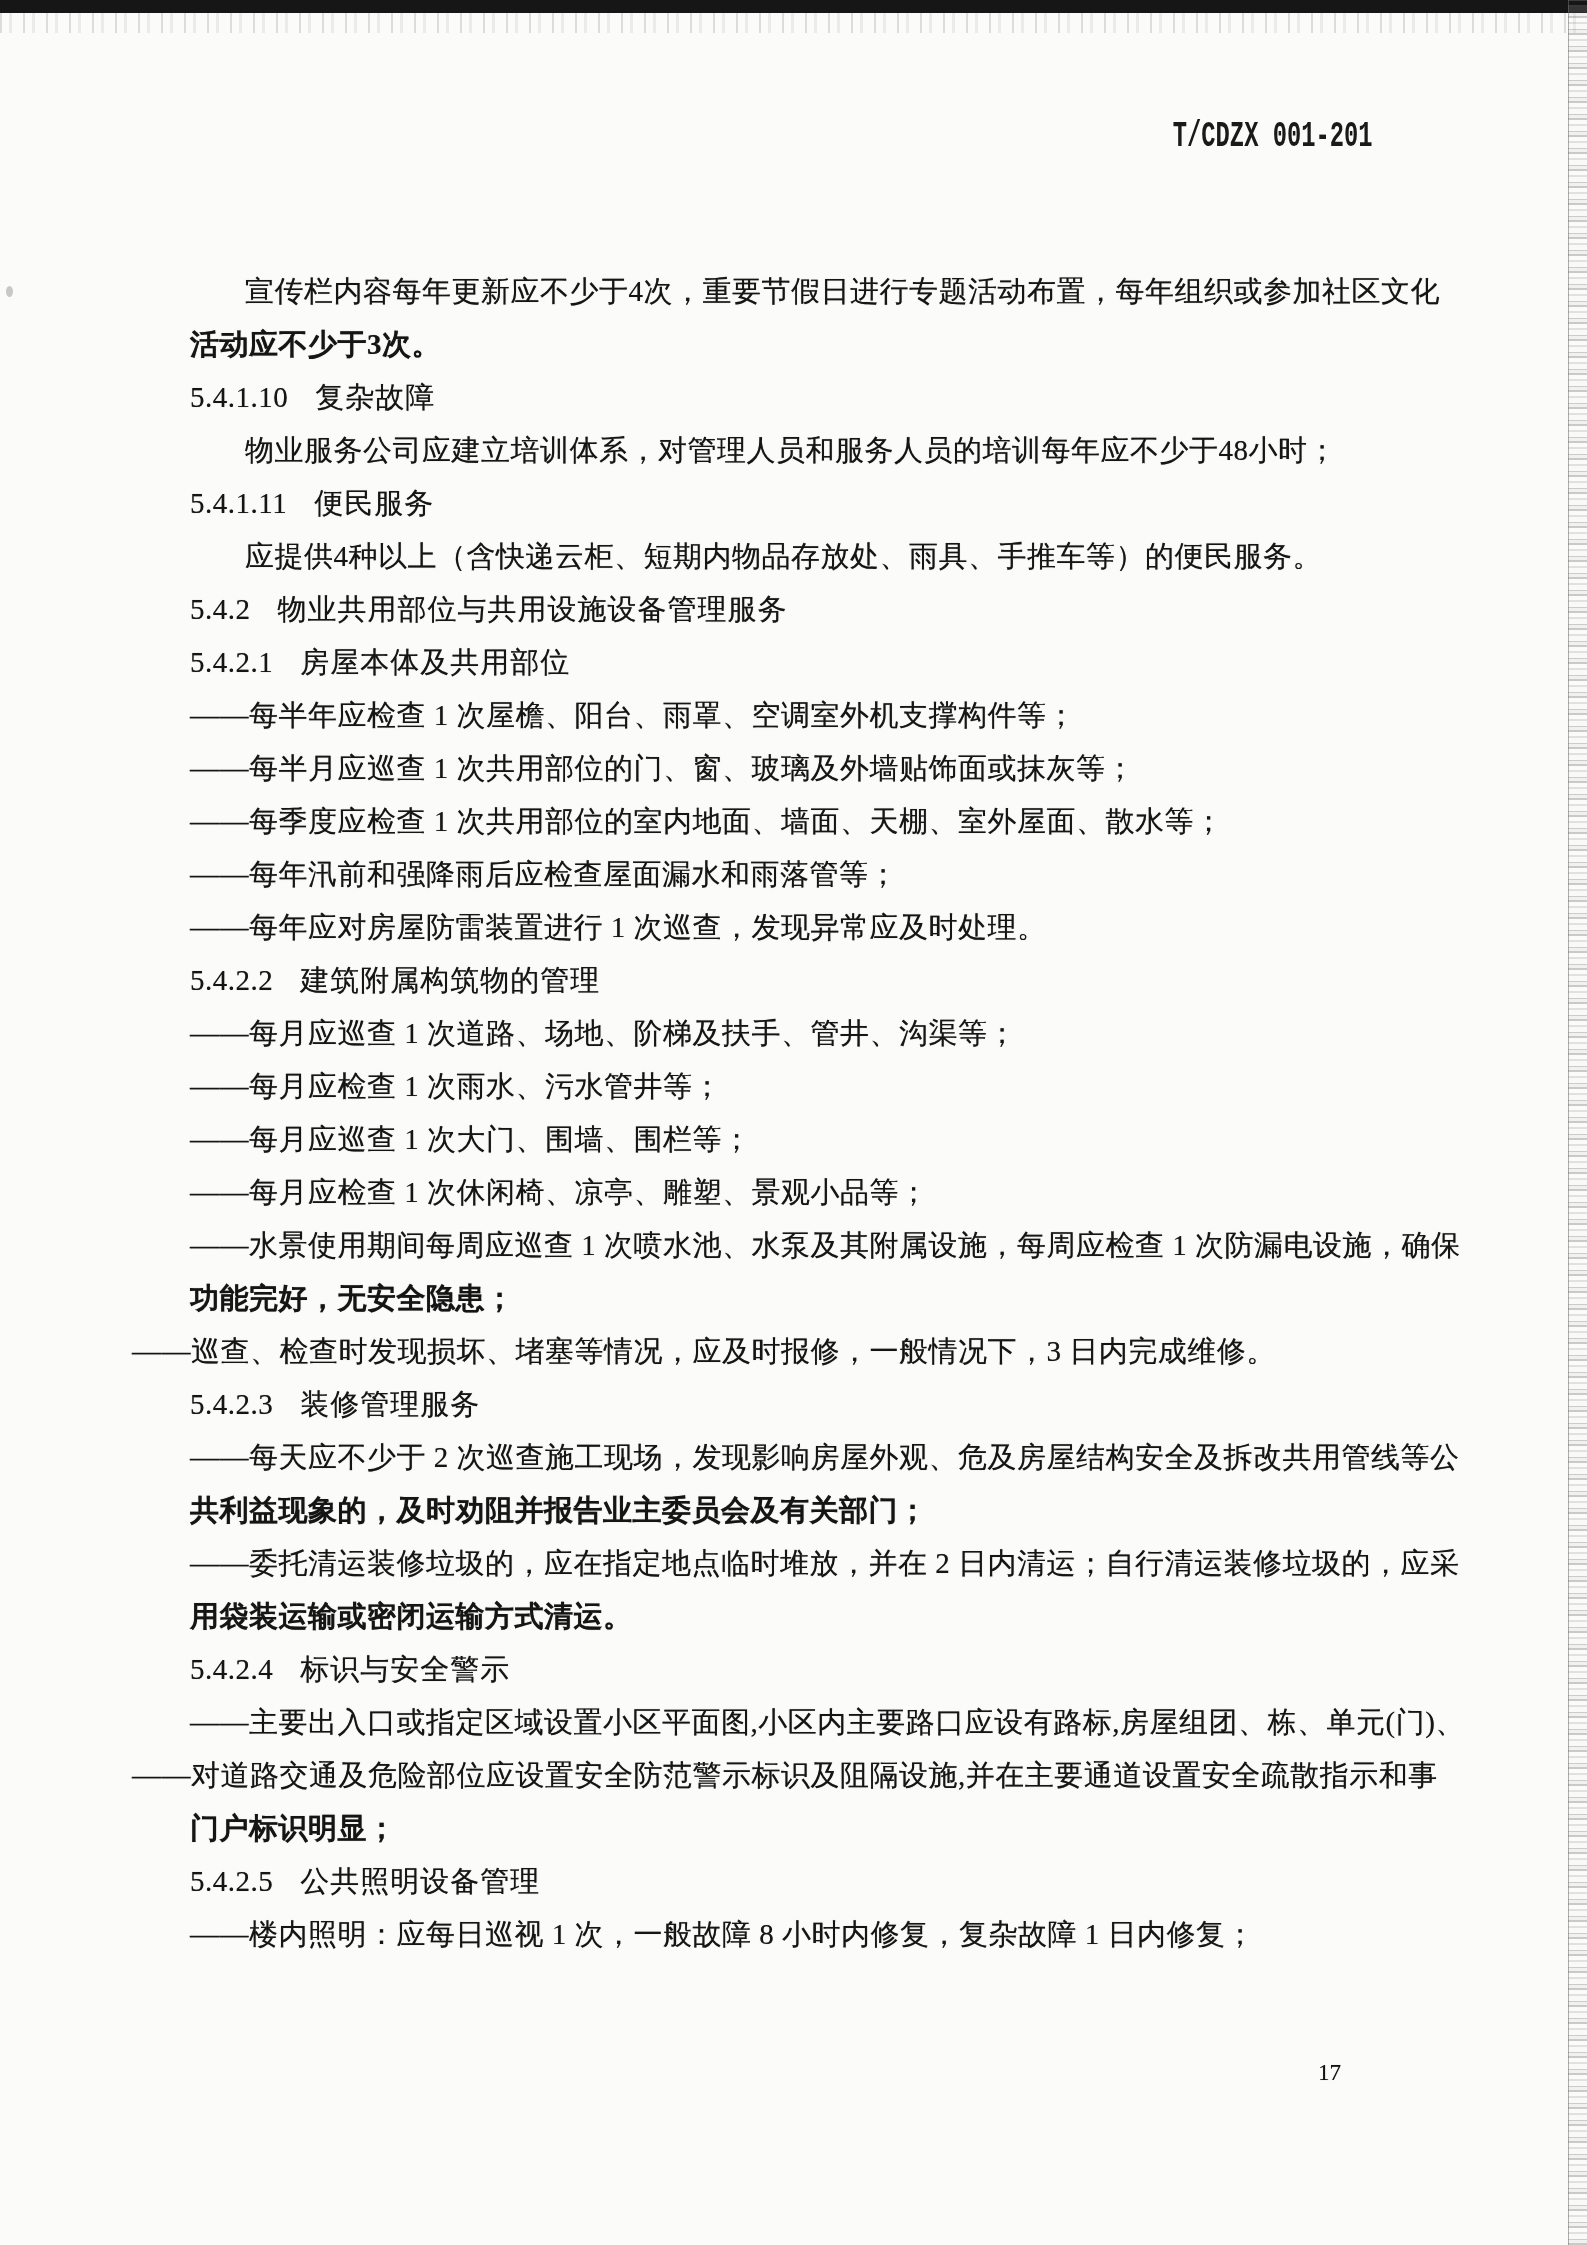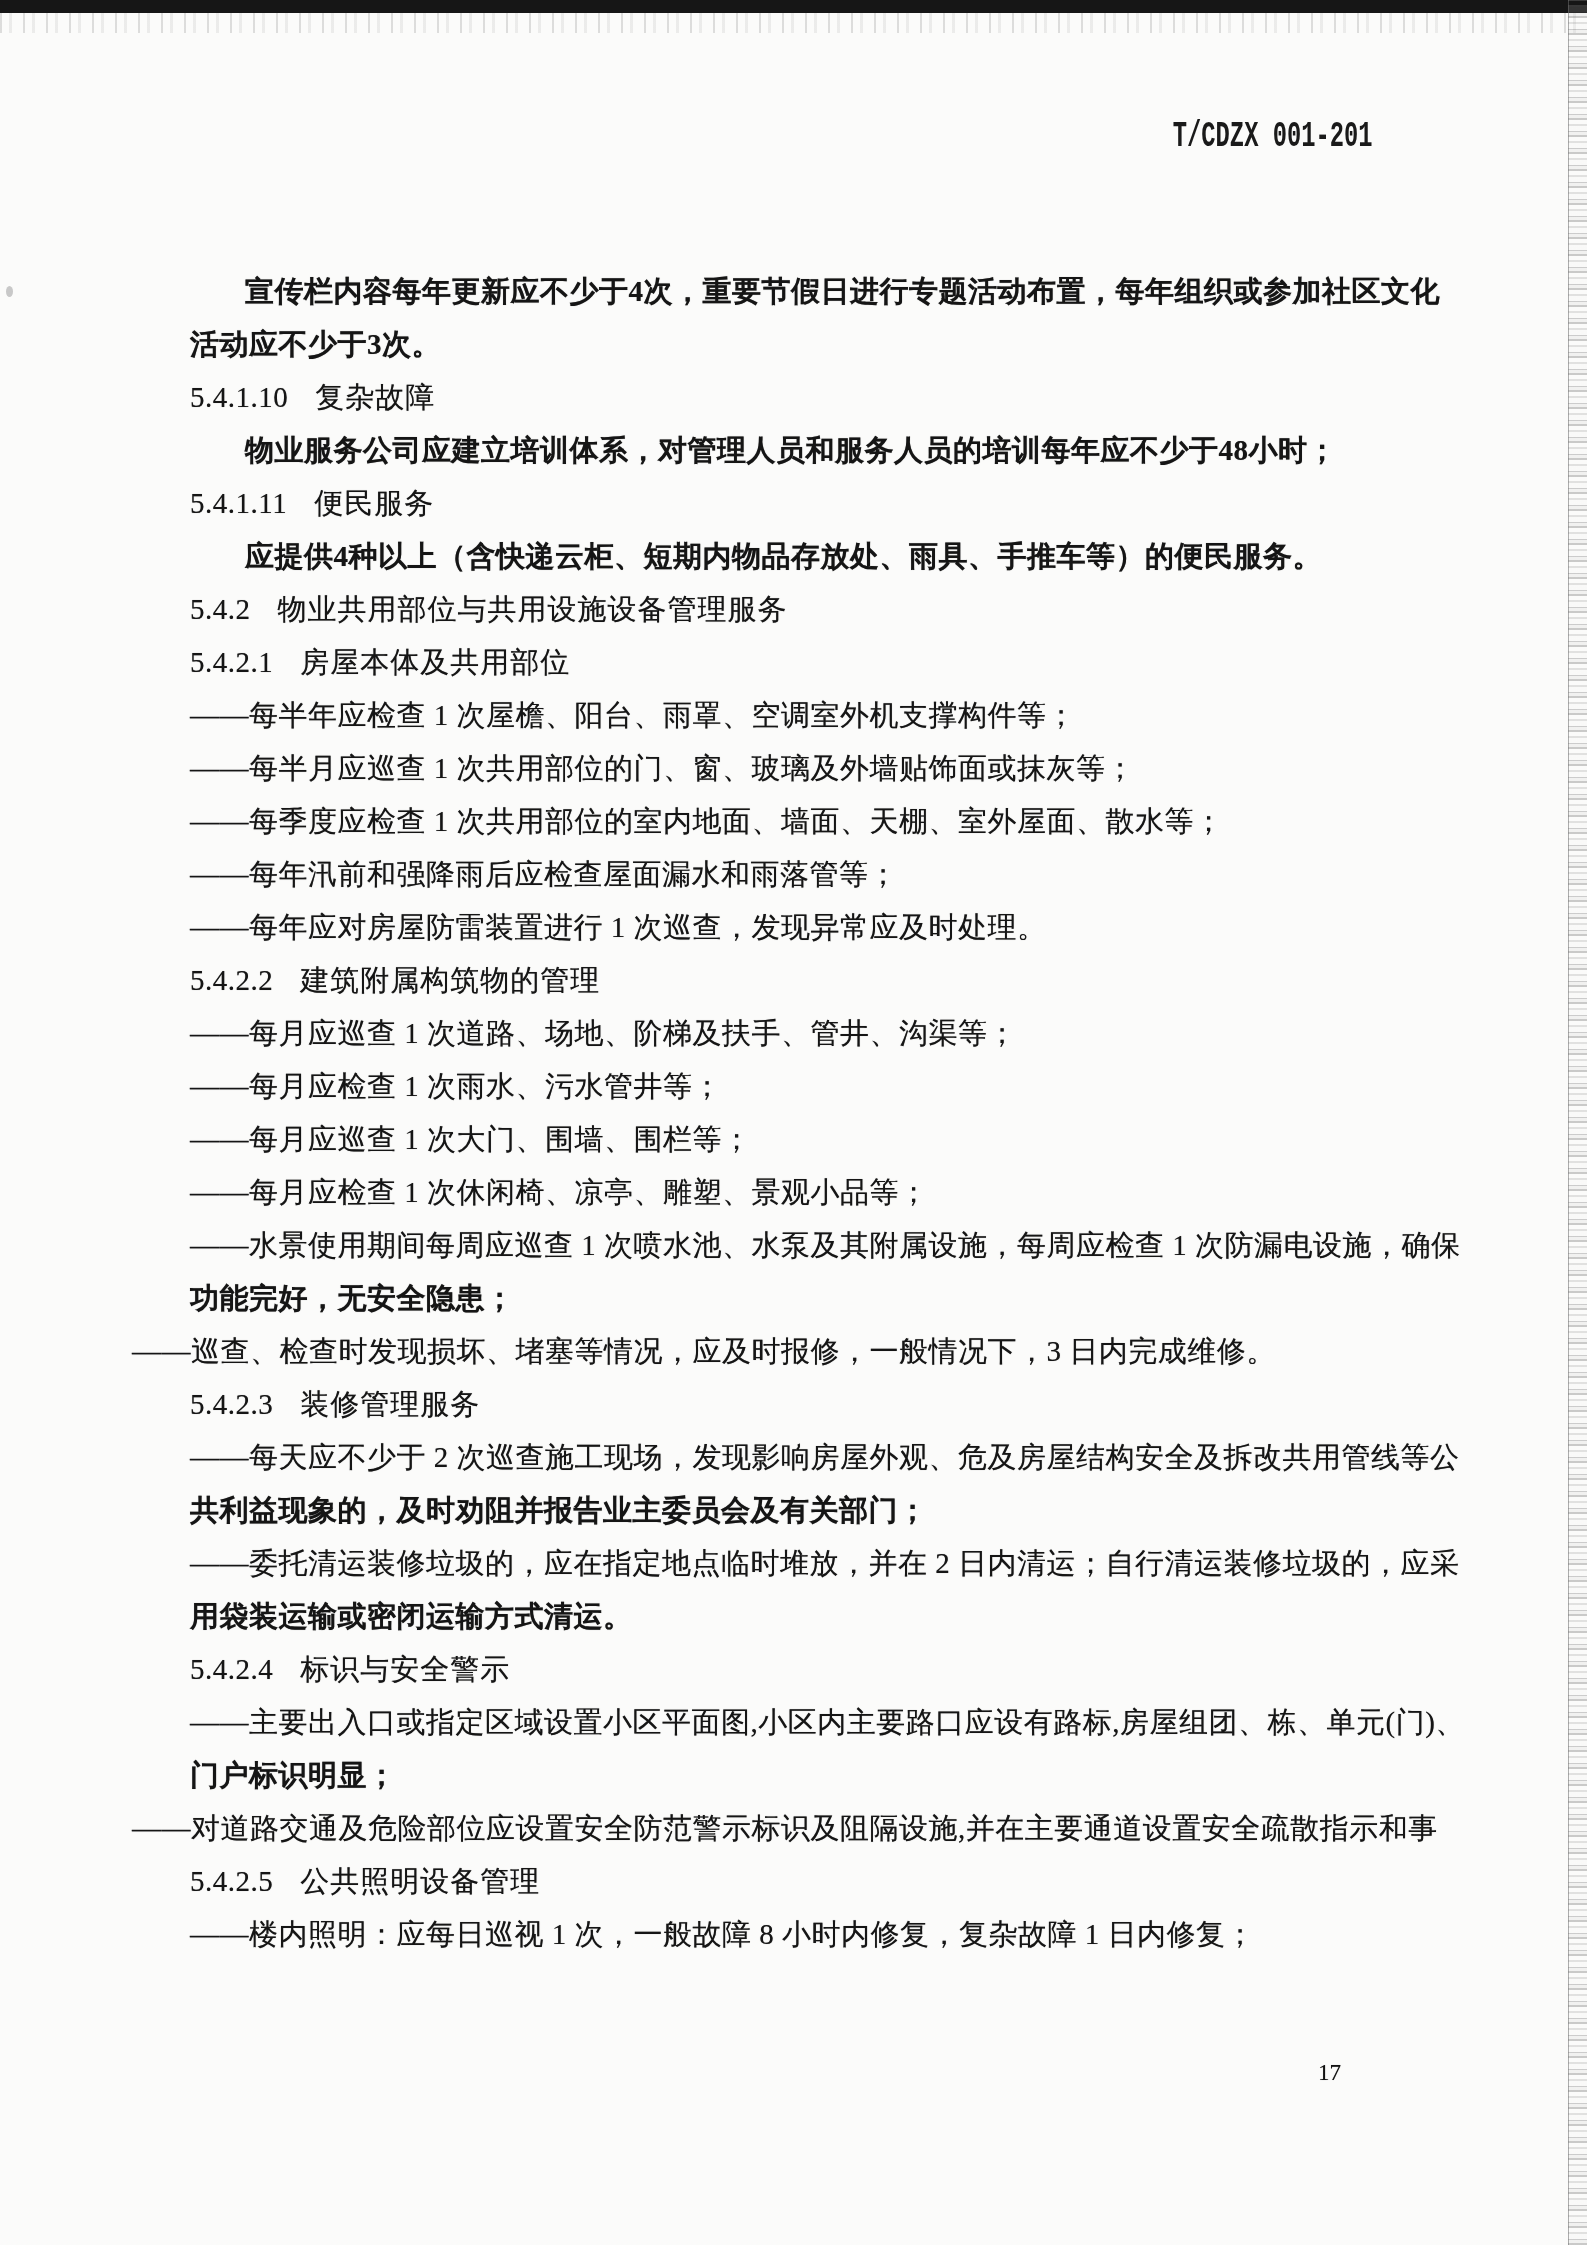--- a/index.html
+++ b/index.html
@@ -47,21 +47,21 @@
     transform:scaleX(0.66); transform-origin:100% 50%;
     color:#1a1a1a; white-space:nowrap;
   }
   
   .doc-lines { position:absolute; top:265px; left:0; width:1560px; }
   .line {
     height:53px; line-height:53px; font-size:29px;
     white-space:nowrap; letter-spacing:0.5px;
     text-shadow:0 0 0.7px rgba(0,0,0,0.55);
   }
-  .line-para-indent { padding-left:245px;font-weight:bold; }
+  .line-para-indent { padding-left:245px; }
   .line-para-cont   { padding-left:190px;font-weight:bold; }
   .line-item        { padding-left:190px; }
   .line-item-out    { padding-left:132px; }
   .line-clause      { padding-left:190px; }
   .clause-num  { margin-right:27px; }
   .clause-title {
     font-family:"Liberation Sans","DejaVu Sans",sans-serif;
     letter-spacing:1px;
   }
   
@@ -103,19 +103,19 @@
     <div class="line line-item">——水景使用期间每周应巡查 1 次喷水池、水泵及其附属设施，每周应检查 1 次防漏电设施，确保</div>
     <div class="line line-para-cont">功能完好，无安全隐患；</div>
     <div class="line line-item-out">——巡查、检查时发现损坏、堵塞等情况，应及时报修，一般情况下，3 日内完成维修。</div>
     <div class="line line-clause"><span class="clause-num">5.4.2.3</span><span class="clause-title">装修管理服务</span></div>
     <div class="line line-item">——每天应不少于 2 次巡查施工现场，发现影响房屋外观、危及房屋结构安全及拆改共用管线等公</div>
     <div class="line line-para-cont">共利益现象的，及时劝阻并报告业主委员会及有关部门；</div>
     <div class="line line-item">——委托清运装修垃圾的，应在指定地点临时堆放，并在 2 日内清运；自行清运装修垃圾的，应采</div>
     <div class="line line-para-cont">用袋装运输或密闭运输方式清运。</div>
     <div class="line line-clause"><span class="clause-num">5.4.2.4</span><span class="clause-title">标识与安全警示</span></div>
     <div class="line line-item">——主要出入口或指定区域设置小区平面图,小区内主要路口应设有路标,房屋组团、栋、单元(门)、</div>
+    <div class="line line-item-out">——对道路交通及危险部位应设置安全防范警示标识及阻隔设施,并在主要通道设置安全疏散指示和事</div>
     <div class="line line-para-cont">门户标识明显；</div>
-    <div class="line line-item-out">——对道路交通及危险部位应设置安全防范警示标识及阻隔设施,并在主要通道设置安全疏散指示和事</div>
     <div class="line line-clause"><span class="clause-num">5.4.2.5</span><span class="clause-title">公共照明设备管理</span></div>
     <div class="line line-item">——楼内照明：应每日巡视 1 次，一般故障 8 小时内修复，复杂故障 1 日内修复；</div>
   </main>
 
 <div class="page-number">17</div>
 
 </body></html>

